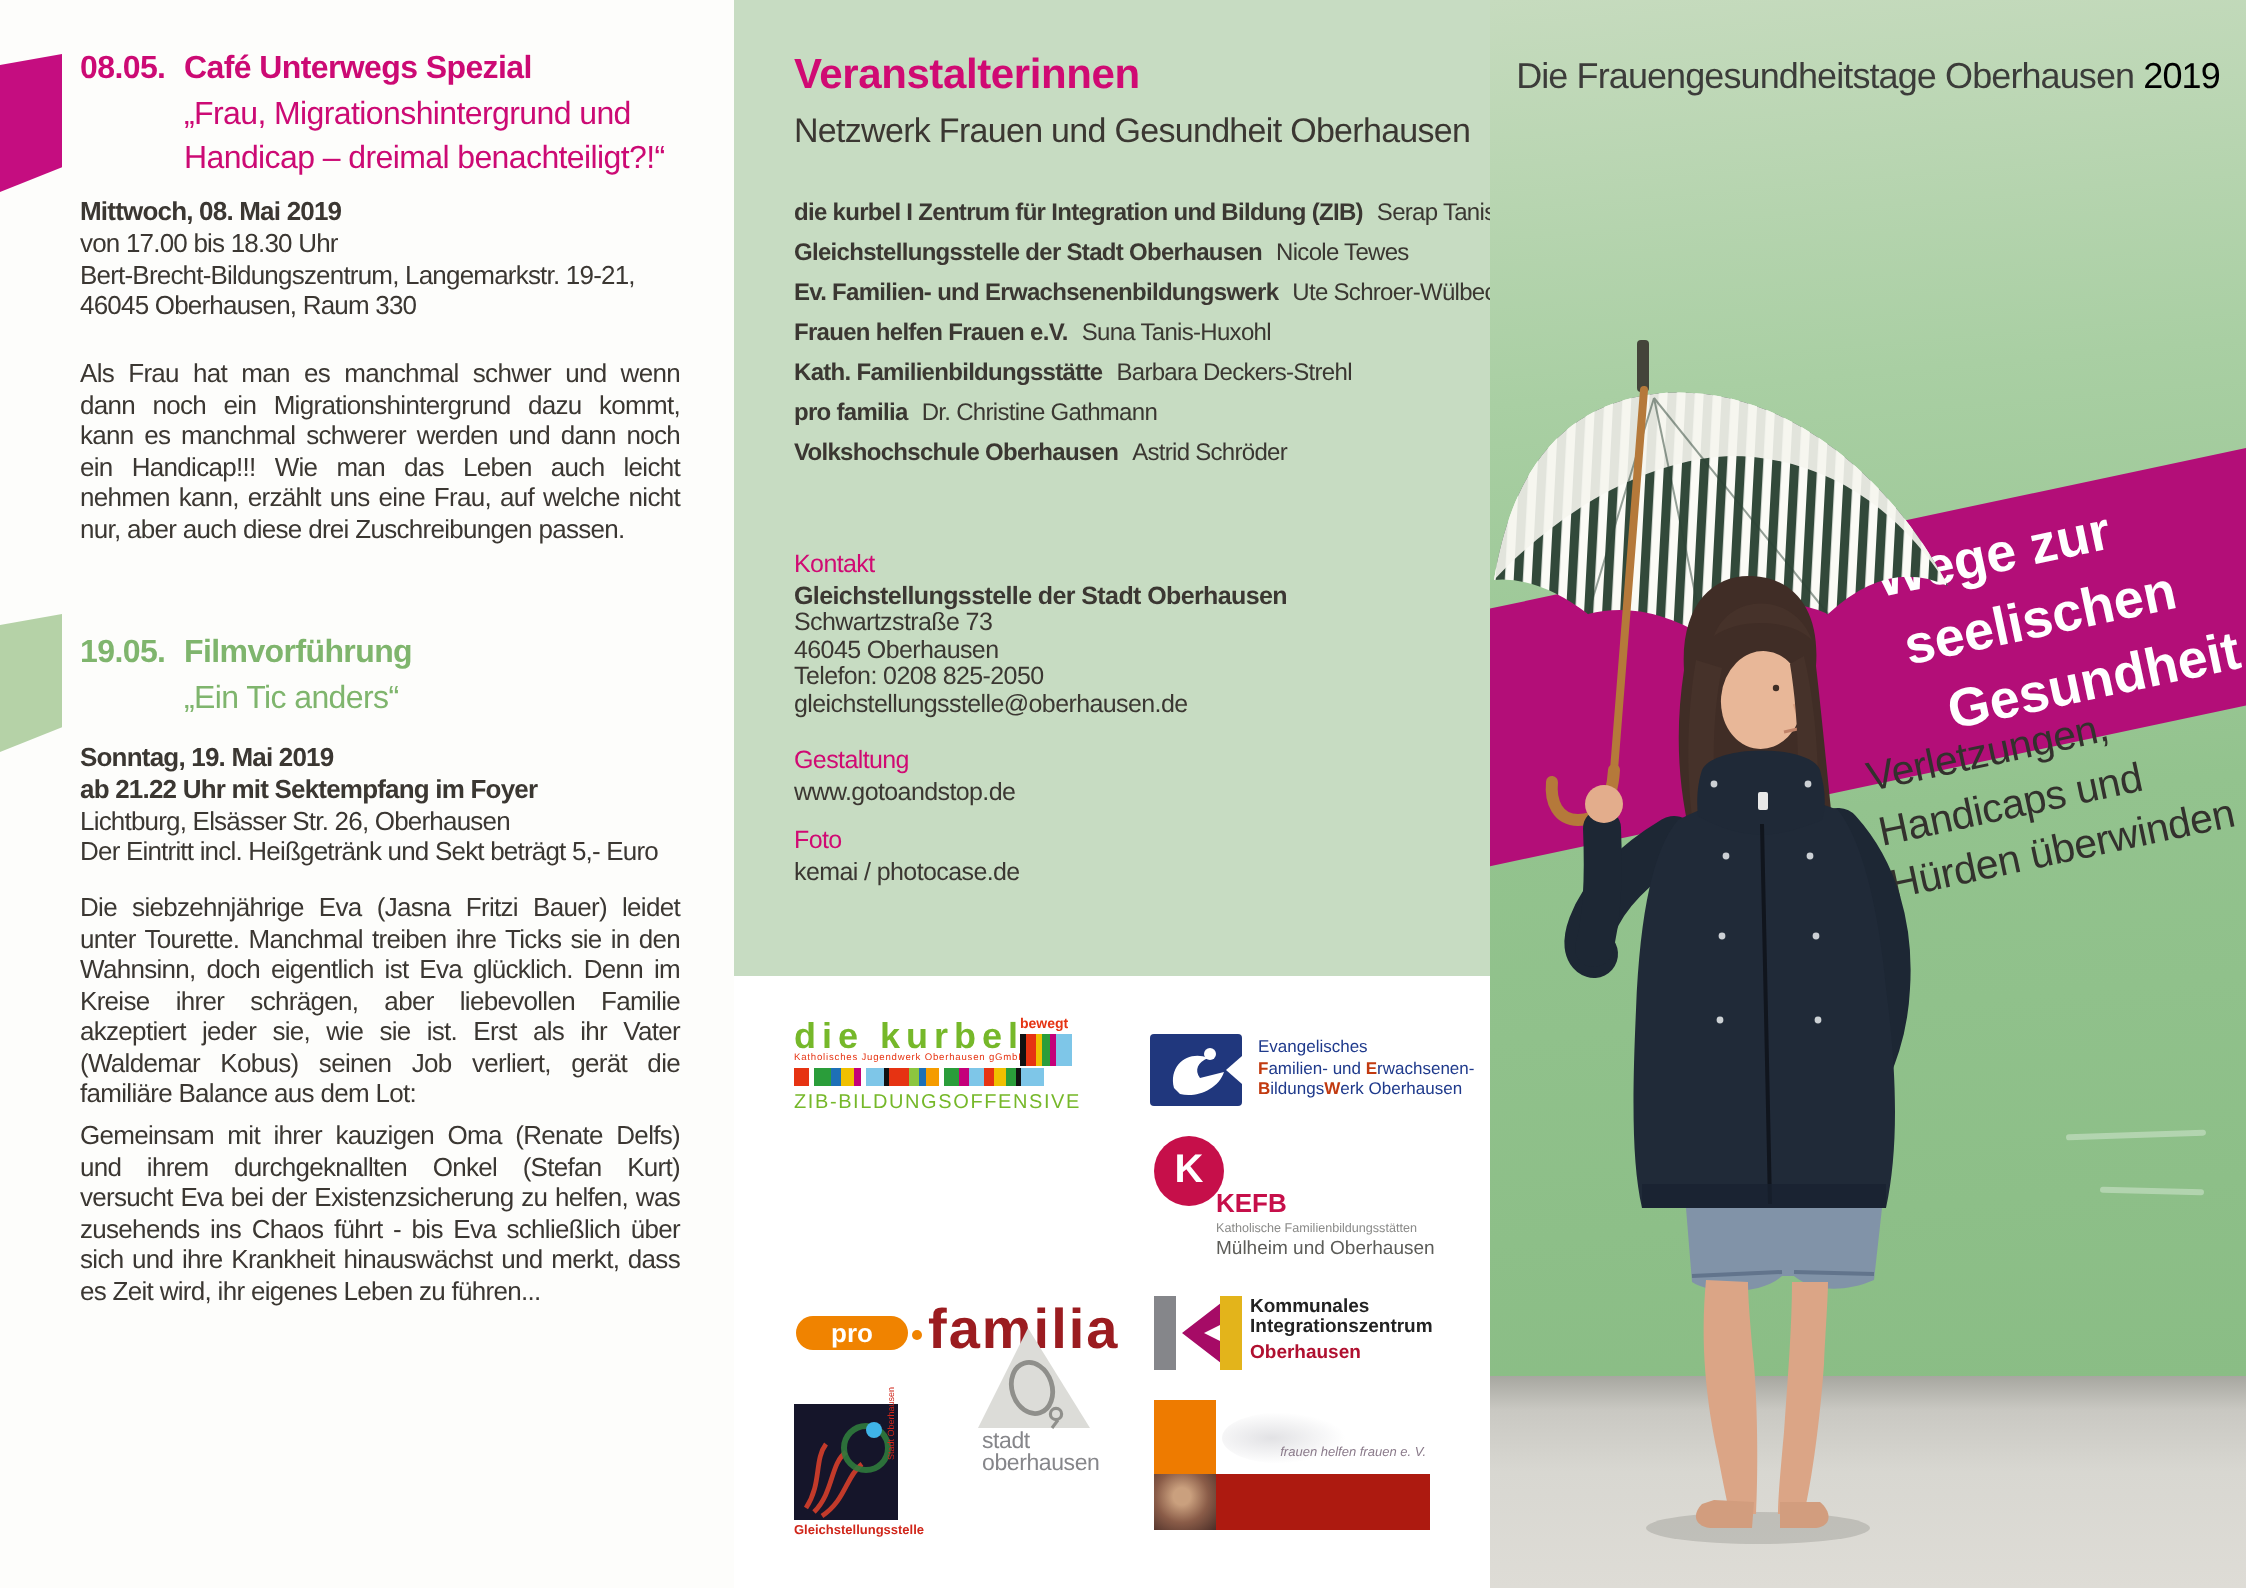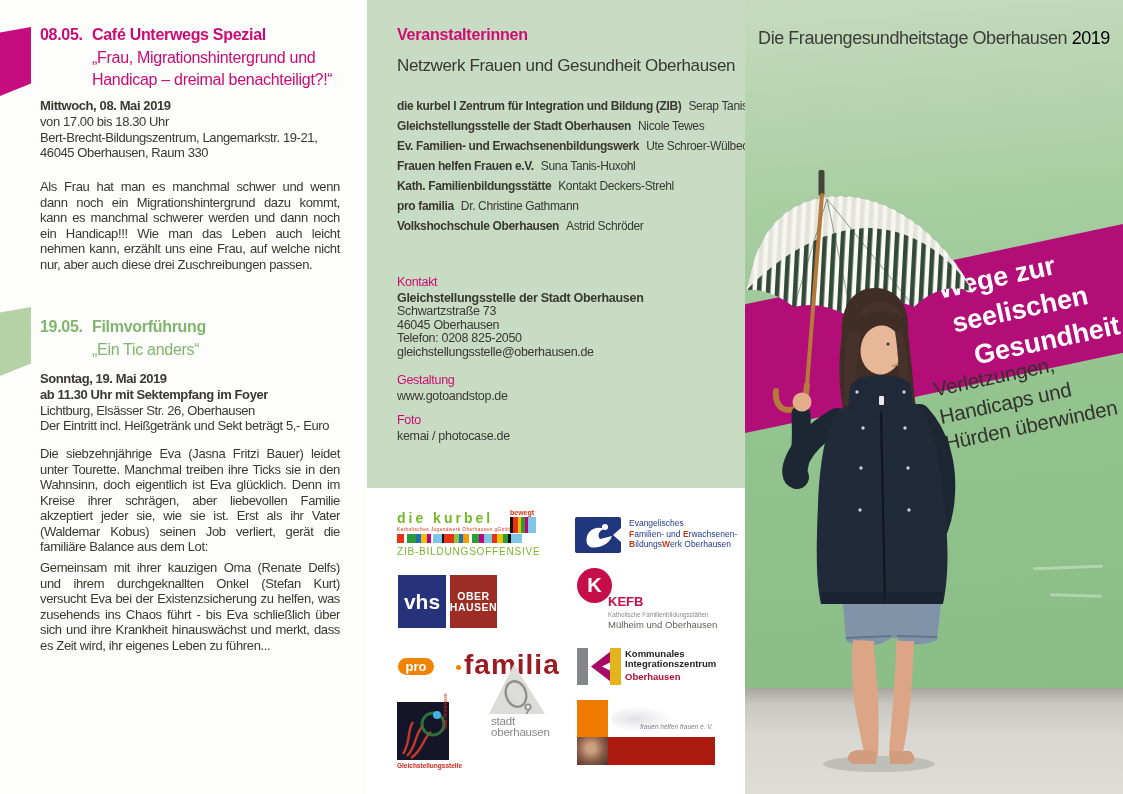--- a/index.html
+++ b/index.html
@@ -19,32 +19,32 @@
   .info{position:absolute;left:40px;font-size:13px;line-height:15.8px;letter-spacing:-0.4px;white-space:nowrap}
   .info1{top:98px}.info2{top:371px}
   .para{position:absolute;left:40px;width:300px;font-size:13px;line-height:15.5px;
         letter-spacing:-0.35px;text-align:justify}
   .para1{top:179px}.para2a{top:446px}.para2b{top:560px}
   .bold{font-weight:bold}
 
   
   .panel-mid{position:absolute;left:367px;top:0;width:378px;height:794px;background:#fff}
   .mid-green{position:absolute;left:0;top:0;width:378px;height:488px;background:#c7dcc2}
-  .mid-h1{position:absolute;left:30px;top:26px;font-size:16px;font-weight:bold;color:#d00a73;letter-spacing:-0.2px}
+  .mid-h1{position:absolute;left:30px;top:26px;font-size:21px;font-weight:bold;color:#d00a73;letter-spacing:-0.2px}
   .mid-h2{position:absolute;left:30px;top:56px;font-size:17px;letter-spacing:-0.35px;white-space:nowrap}
   .orgs{position:absolute;left:30px;top:96px;font-size:12px;line-height:20px;letter-spacing:-0.35px;white-space:nowrap}
   .org-p{margin-left:7px;font-weight:normal}
   .mid-blk{position:absolute;left:30px;font-size:12.5px;line-height:13.6px;letter-spacing:-0.3px;white-space:nowrap}
   .mid-label{font-weight:normal;color:#d00a73;margin-bottom:2px}
   .kontakt{top:276px}.gestaltung{top:374px}.foto{top:414px}
 
   
   .logo{position:absolute}
   .lg-kurbel{left:30px;top:511px;width:170px;height:48px}
-  .kurbel-name{font-size:14px;font-weight:bold;color:#76b82a;letter-spacing:3px;line-height:15px}
+  .kurbel-name{font-size:18px;font-weight:bold;color:#76b82a;letter-spacing:3px;line-height:15px}
   .kurbel-sub{font-size:4.8px;color:#e63312;letter-spacing:0.4px;line-height:7px}
   .kurbel-bar{position:absolute;left:0;top:23px;width:125px;height:9px;
     background:linear-gradient(90deg,#e63312 0 6%,#fff 6% 8%,#2a9d3a 8% 15%,#1d70b7 15% 19%,#f0c000 19% 24%,#c4007a 24% 27%,#fff 27% 29%,#7ec6e8 29% 36%,#111 36% 38%,#e63312 38% 46%,#8cc63f 46% 50%,#1d70b7 50% 53%,#f59c00 53% 58%,#fff 58% 60%,#2a9d3a 60% 66%,#c4007a 66% 70%,#7ec6e8 70% 76%,#e63312 76% 80%,#f0c000 80% 85%,#2a9d3a 85% 89%,#111 89% 91%,#7ec6e8 91% 100%)}
   .kurbel-zib{position:absolute;left:0;top:35px;font-size:10px;font-weight:normal;color:#76b82a;letter-spacing:0.8px}
   .kurbel-bewegt{position:absolute;left:113px;top:-2px;font-size:7px;font-weight:bold;color:#e63312}
   .kurbel-bewegt-bar{position:absolute;left:113px;top:6px;width:26px;height:16px;
     background:linear-gradient(90deg,#111 0 12%,#e63312 12% 30%,#f0c000 30% 42%,#2a9d3a 42% 58%,#c4007a 58% 70%,#7ec6e8 70% 100%)}
 
   .lg-efb{left:208px;top:517px;width:145px;height:38px}
   .efb-box{position:absolute;left:0;top:0;width:46px;height:36px;background:#20377d;border-radius:2px}
@@ -59,21 +59,21 @@
            align-items:center;justify-content:center;letter-spacing:0.5px}
 
   .lg-kefb{left:210px;top:568px;width:145px;height:62px}
   .kefb-circle{position:absolute;left:0;top:0;width:35px;height:35px;border-radius:50%;background:#c60f4a;
                color:#fff;font-size:20px;font-weight:bold;display:flex;align-items:center;justify-content:center}
   .kefb-name{position:absolute;left:31px;top:26px;font-size:13px;font-weight:bold;color:#c60f4a}
   .kefb-sub1{position:absolute;left:31px;top:43px;font-size:6.3px;color:#8a8a88;white-space:nowrap}
   .kefb-sub2{position:absolute;left:31px;top:51px;font-size:9.5px;color:#5c5c58;white-space:nowrap}
 
   .lg-pf{left:31px;top:652px;width:160px;height:30px}
-  .pf-pro{position:absolute;left:0;top:6px;width:36px;height:17px;background:#f08300;border-radius:9px;
+  .pf-pro{position:absolute;left:0;top:6px;width:56px;height:17px;background:#f08300;border-radius:9px;
           color:#fff;font-size:13px;font-weight:bold;display:flex;align-items:center;justify-content:center}
   .pf-dot{position:absolute;left:58px;top:13px;width:5px;height:5px;border-radius:50%;background:#f08300}
   .pf-familia{position:absolute;left:66px;top:-3px;font-size:28px;font-weight:bold;color:#9b1c20;letter-spacing:1px}
 
   .lg-ki{left:210px;top:648px;width:145px;height:40px}
   .ki-text{position:absolute;left:48px;top:1px;font-size:9.5px;font-weight:bold;line-height:10px;color:#222;white-space:nowrap}
   .ki-city{color:#b01030;margin-top:3px}
 
   .lg-gs{left:30px;top:702px;width:60px;height:70px}
   .gs-caption{position:absolute;left:0;top:60px;font-size:6.5px;font-weight:bold;color:#d0261a;white-space:nowrap}
@@ -143,41 +143,41 @@
     <div class="evt evt2">
       <div class="evt-date">19.05.</div>
       <div>
         <div class="evt-title">Filmvorführung</div>
         <div>„Ein Tic anders“</div>
       </div>
     </div>
 
     <div class="info info2">
       <div class="bold">Sonntag, 19. Mai 2019</div>
-      <div class="bold">ab 11.30 Uhr mit Sektempfang im Foyer</div>
+      <div class="bold">ab 21.22 Uhr mit Sektempfang im Foyer</div>
       <div>Lichtburg, Elsässer Str. 26, Oberhausen</div>
       <div>Der Eintritt incl. Heißgetränk und Sekt beträgt 5,- Euro</div>
     </div>
 
     <div class="para para2a">Die siebzehnjährige Eva (Jasna Fritzi Bauer) leidet unter Tourette. Manchmal treiben ihre Ticks sie in den Wahnsinn, doch eigentlich ist Eva glücklich. Denn im Kreise ihrer schrägen, aber liebevollen Familie akzeptiert jeder sie, wie sie ist. Erst als ihr Vater (Waldemar Kobus) seinen Job verliert, gerät die familiäre Balance aus dem Lot:</div>
     <div class="para para2b">Gemeinsam mit ihrer kauzigen Oma (Renate Delfs) und ihrem durchgeknallten Onkel (Stefan Kurt) versucht Eva bei der Existenzsicherung zu helfen, was zusehends ins Chaos führt - bis Eva schließlich über sich und ihre Krankheit hinauswächst und merkt, dass es Zeit wird, ihr eigenes Leben zu führen...</div>
   </div>
 
   <div class="panel-mid">
     <div class="mid-green"></div>
 
     <div class="mid-h1">Veranstalterinnen</div>
     <div class="mid-h2">Netzwerk Frauen und Gesundheit Oberhausen</div>
 
     <div class="orgs">
       <div><span class="bold">die kurbel I Zentrum für Integration und Bildung (ZIB)</span><span class="org-p">Serap Tanis</span></div>
       <div><span class="bold">Gleichstellungsstelle der Stadt Oberhausen</span><span class="org-p">Nicole Tewes</span></div>
       <div><span class="bold">Ev. Familien- und Erwachsenenbildungswerk</span><span class="org-p">Ute Schroer-Wülbeck</span></div>
       <div><span class="bold">Frauen helfen Frauen e.V.</span><span class="org-p">Suna Tanis-Huxohl</span></div>
-      <div><span class="bold">Kath. Familienbildungsstätte</span><span class="org-p">Kontakt Deckers-Strehl</span></div>
+      <div><span class="bold">Kath. Familienbildungsstätte</span><span class="org-p">Barbara Deckers-Strehl</span></div>
       <div><span class="bold">pro familia</span><span class="org-p">Dr. Christine Gathmann</span></div>
       <div><span class="bold">Volkshochschule Oberhausen</span><span class="org-p">Astrid Schröder</span></div>
     </div>
 
     <div class="mid-blk kontakt">
       <div class="mid-label">Kontakt</div>
       <div class="bold">Gleichstellungsstelle der Stadt Oberhausen</div>
       <div>Schwartzstraße 73</div>
       <div>46045 Oberhausen</div>
       <div>Telefon: 0208 825-2050</div>
@@ -211,27 +211,20 @@
           <polygon points="46,11 46,25 38,18" fill="#fff"></polygon>
         </svg>
       </div>
       <div class="efb-text">
         <div>Evangelisches</div>
         <div><span class="efb-init">F</span><span>amilien- und </span><span class="efb-init">E</span><span>rwachsenen-</span></div>
         <div><span class="efb-init">B</span><span>ildungs</span><span class="efb-init">W</span><span>erk Oberhausen</span></div>
       </div>
     </div>
 
-    <div class="logo lg-vhs">
-      <div class="vhs-blue">vhs</div>
-      <div class="vhs-red">
-        <div>OBER</div>
-        <div>HAUSEN</div>
-      </div>
-    </div>
 
     <div class="logo lg-kefb">
       <div class="kefb-circle">K</div>
       <div class="kefb-name">KEFB</div>
       <div class="kefb-sub1">Katholische Familienbildungsstätten</div>
       <div class="kefb-sub2">Mülheim und Oberhausen</div>
     </div>
 
     <div class="logo lg-pf">
       <div class="pf-pro">pro</div>

